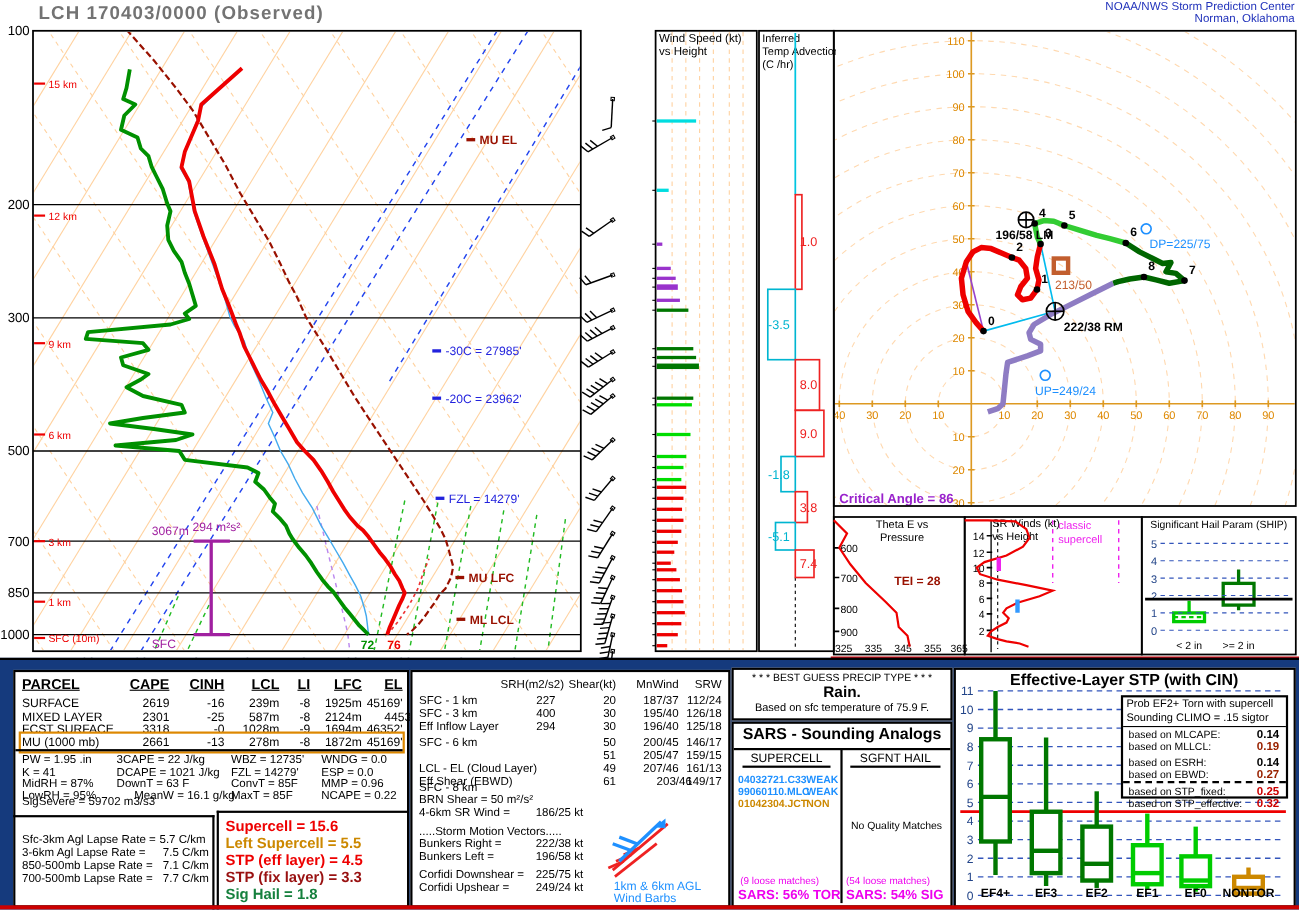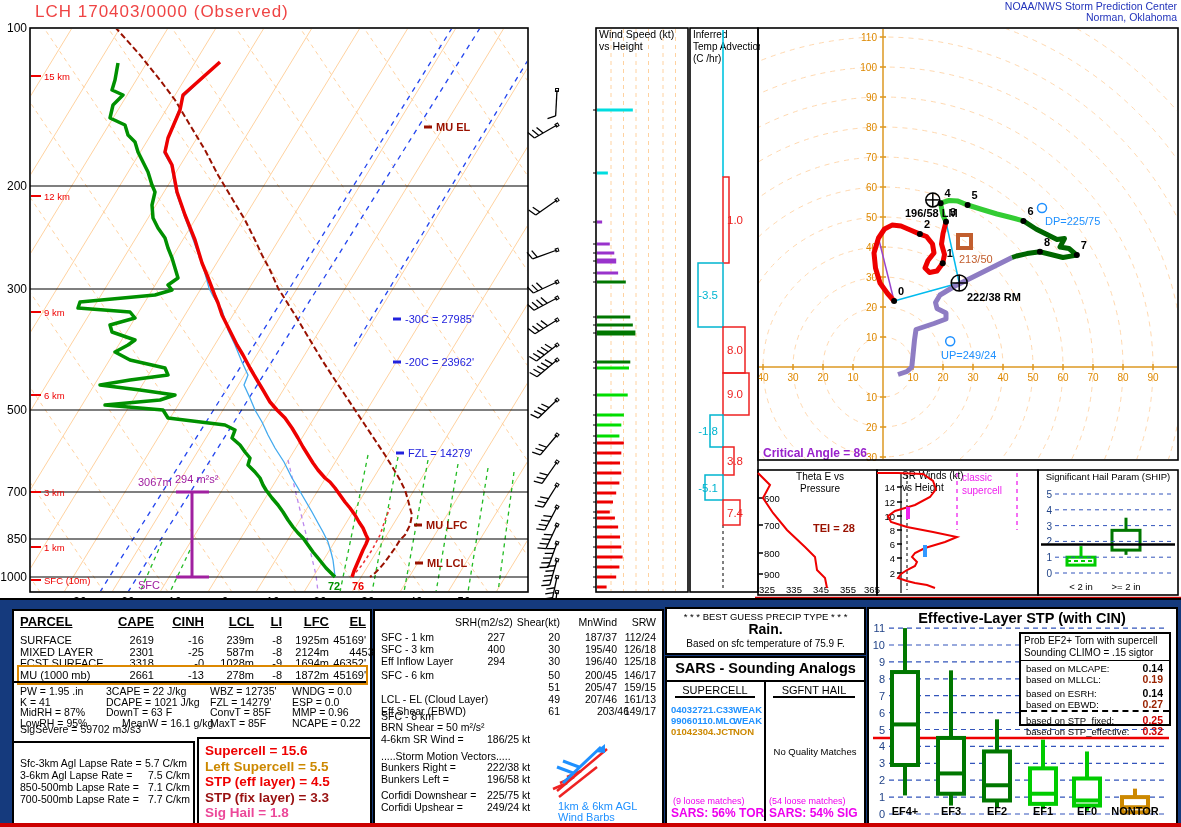--- a/index.html
+++ b/index.html
@@ -1,19 +1,19 @@
 <!DOCTYPE html>
 <html><head>
 <meta charset="utf-8">
 <style>
   html,body{margin:0;padding:0;background:#fff;}
   #root{position:relative;width:1181px;height:827px;background:#fff;overflow:hidden;
         font-family:"Liberation Sans",sans-serif;}
   .abs{position:absolute;}
-  #page-title{left:35px;top:2px;font-size:17px;font-weight:normal;color:#ef4444;letter-spacing:1px;}
+  #page-title{left:35px;top:2px;font-size:17px;font-weight:bold;color:#737373;letter-spacing:1px;}
   #credit{right:4px;top:1px;width:300px;text-align:right;color:#2233bb;font-size:10.5px;line-height:11px;}
   svg text{font-family:"Liberation Sans",sans-serif;}
   
   #bottom{left:0;top:598px;width:1181px;height:229px;background:#153a7d;border-top:2px solid #000;}
   #bottom-redline{left:0;top:823px;width:1181px;height:4px;background:#cc0000;}
   .panel{position:absolute;background:#fff;border:2px solid #000;}
   .cell{position:absolute;font-size:11px;color:#000;white-space:nowrap;}
   .hdr{font-weight:bold;font-size:13px;text-decoration:underline;}
   .small{font-size:10.5px;}
   #mu-box{position:absolute;border:2px solid #dd8800;left:3px;top:54px;width:347px;height:16px;}
@@ -720,21 +720,21 @@
           <div class="small cell" style="left: 6px; top: 170px;">850-500mb Lapse Rate =</div>
           <div class="small cell" style="left: 128px; top: 170px; width: 48px; text-align: right;">7.1 C/km</div>
           <div class="small cell" style="left: 6px; top: 182px;">700-500mb Lapse Rate =</div>
           <div class="small cell" style="left: 128px; top: 182px; width: 48px; text-align: right;">7.7 C/km</div>
         </div>
       <div id="composite-box">
           <div class="comp-row" style="top: 4px; color: rgb(238, 0, 0);">Supercell = 15.6</div>
           <div class="comp-row" style="top: 19.6px; color: rgb(204, 136, 0);">Left Supercell = 5.5</div>
           <div class="comp-row" style="top: 35.2px; color: rgb(238, 0, 0);">STP (eff layer) = 4.5</div>
           <div class="comp-row" style="top: 50.8px; color: rgb(153, 17, 17);">STP (fix layer) = 3.3</div>
-          <div class="comp-row" style="top: 66.4px; color: #ec4899;">Sig Hail = 1.8</div>
+          <div class="comp-row" style="top: 66.4px; color: #15803d;">Sig Hail = 1.8</div>
         </div>
     </div>
 
     <div class="panel" id="srh-panel" style="left:373px;top:9px;width:287px;height:212px">
       <div id="srh-content">
           <div class="small cell" style="left: 80px; top: 5px; width: 50px; text-align: right;">SRH(m2/s2)</div>
           <div class="small cell" style="left: 135px; top: 5px; width: 50px; text-align: right;">Shear(kt)</div>
           <div class="small cell" style="left: 182px; top: 5px; width: 60px; text-align: right;">MnWind</div>
           <div class="small cell" style="left: 221px; top: 5px; width: 60px; text-align: right;">SRW</div>
           <div class="small cell" style="left: 6px; top: 20px;">SFC - 1 km</div>

